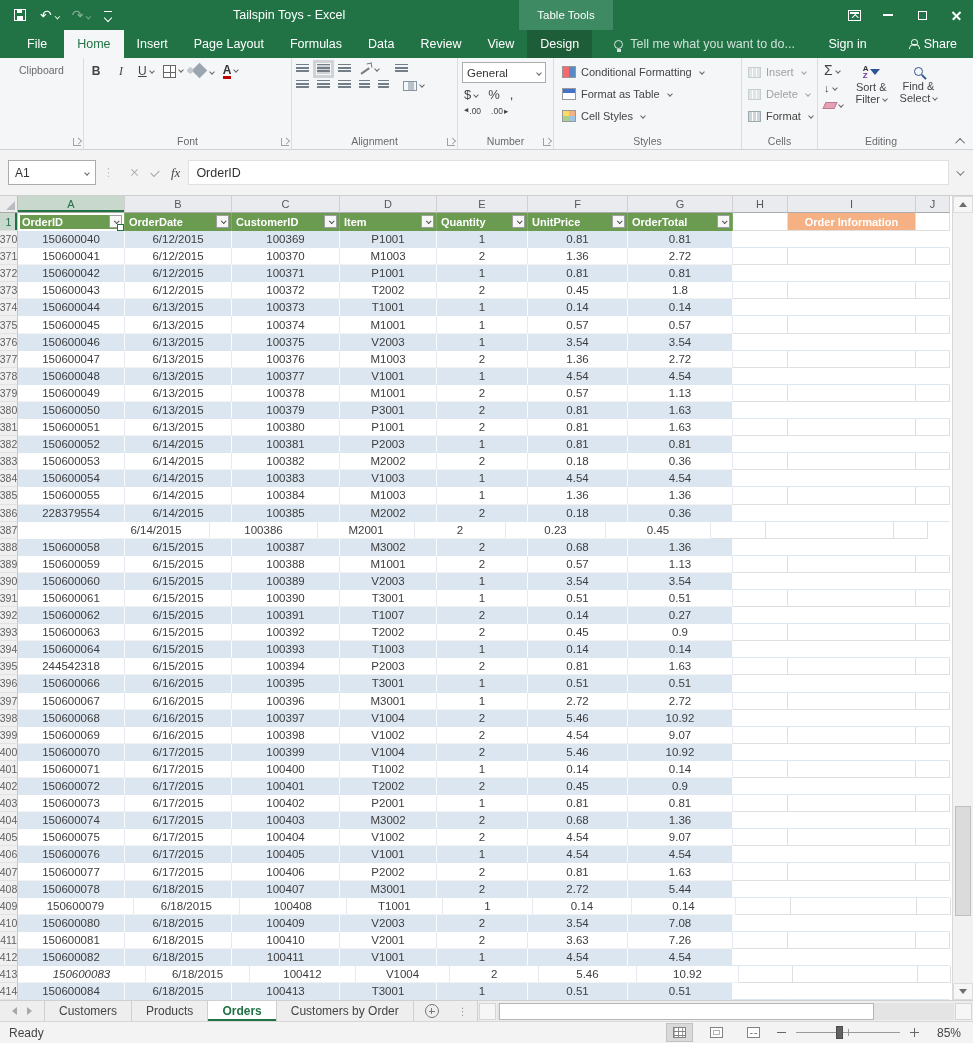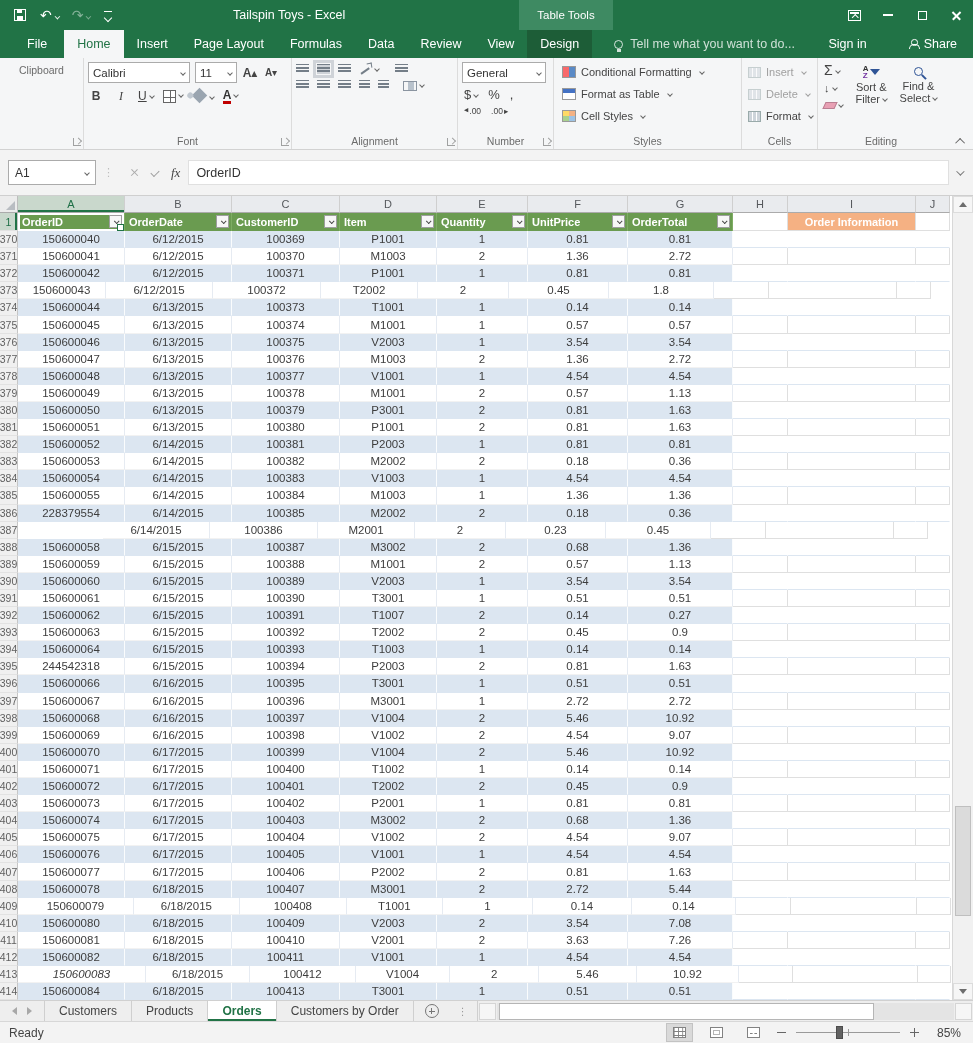--- a/index.html
+++ b/index.html
@@ -242,36 +242,20 @@
 
 <div class="ribbon">
   <div class="rgroup" style="width:84px">
     <div class="glabel">Clipboard</div>
     <span class="launcher"></span>
   </div>
 
   <div class="rgroup" style="width:208px">
     <div class="gbody">
         <div class="fcol">
-      <div class="frow">
-        <span class="selbox" style="width:102px">
-              <span>Calibri</span>
-              <span class="dd"></span>
-            </span>
-        <span class="selbox" style="width:42px">
-              <span>11</span>
-              <span class="dd"></span>
-            </span>
-        <span class="ibtn">
-              <span class="bld">A▴</span>
-            </span>
-        <span class="ibtn">
-              <span style="font-size:10px;font-weight:bold">A▾</span>
-            </span>
-      </div>
       <div class="frow" style="gap:9px">
         <span class="ibtn bld">B</span>
         <span class="ibtn itl">I</span>
         <span><span class="und">U</span><span class="dd"></span></span>
         <span><span class="bordic" style="display:inline-block;vertical-align:middle"></span><span class="dd"></span></span>
         <span><span class="bucket" style="display:inline-block"></span><span class="dd"></span></span>
         <span><span class="fontA">A</span><span class="dd"></span></span>
       </div>
     </div>
       </div>
@@ -519,21 +503,21 @@
           <div class="c" style="width: 97px;">P1001</div>
           <div class="c" style="width: 91px;">1</div>
           <div class="c" style="width: 100px;">0.81</div>
           <div class="c" style="width: 105px;">0.81</div>
           <div class="c plain" style="width: 55px;"></div>
           <div class="c plain" style="width: 128px;"></div>
           <div class="c plain" style="width: 34px;"></div>
         </div>
         <div class="grow">
           <div class="rowhdr">373</div>
-          <div class="c" style="width: 88px;">150600043</div>
+          <div class="c" style="width: 107px;">150600043</div>
           <div class="c" style="width: 107px;">6/12/2015</div>
           <div class="c" style="width: 108px;">100372</div>
           <div class="c" style="width: 97px;">T2002</div>
           <div class="c" style="width: 91px;">2</div>
           <div class="c" style="width: 100px;">0.45</div>
           <div class="c" style="width: 105px;">1.8</div>
           <div class="c plain" style="width: 55px;"></div>
           <div class="c plain" style="width: 128px;"></div>
           <div class="c plain" style="width: 34px;"></div>
         </div>

